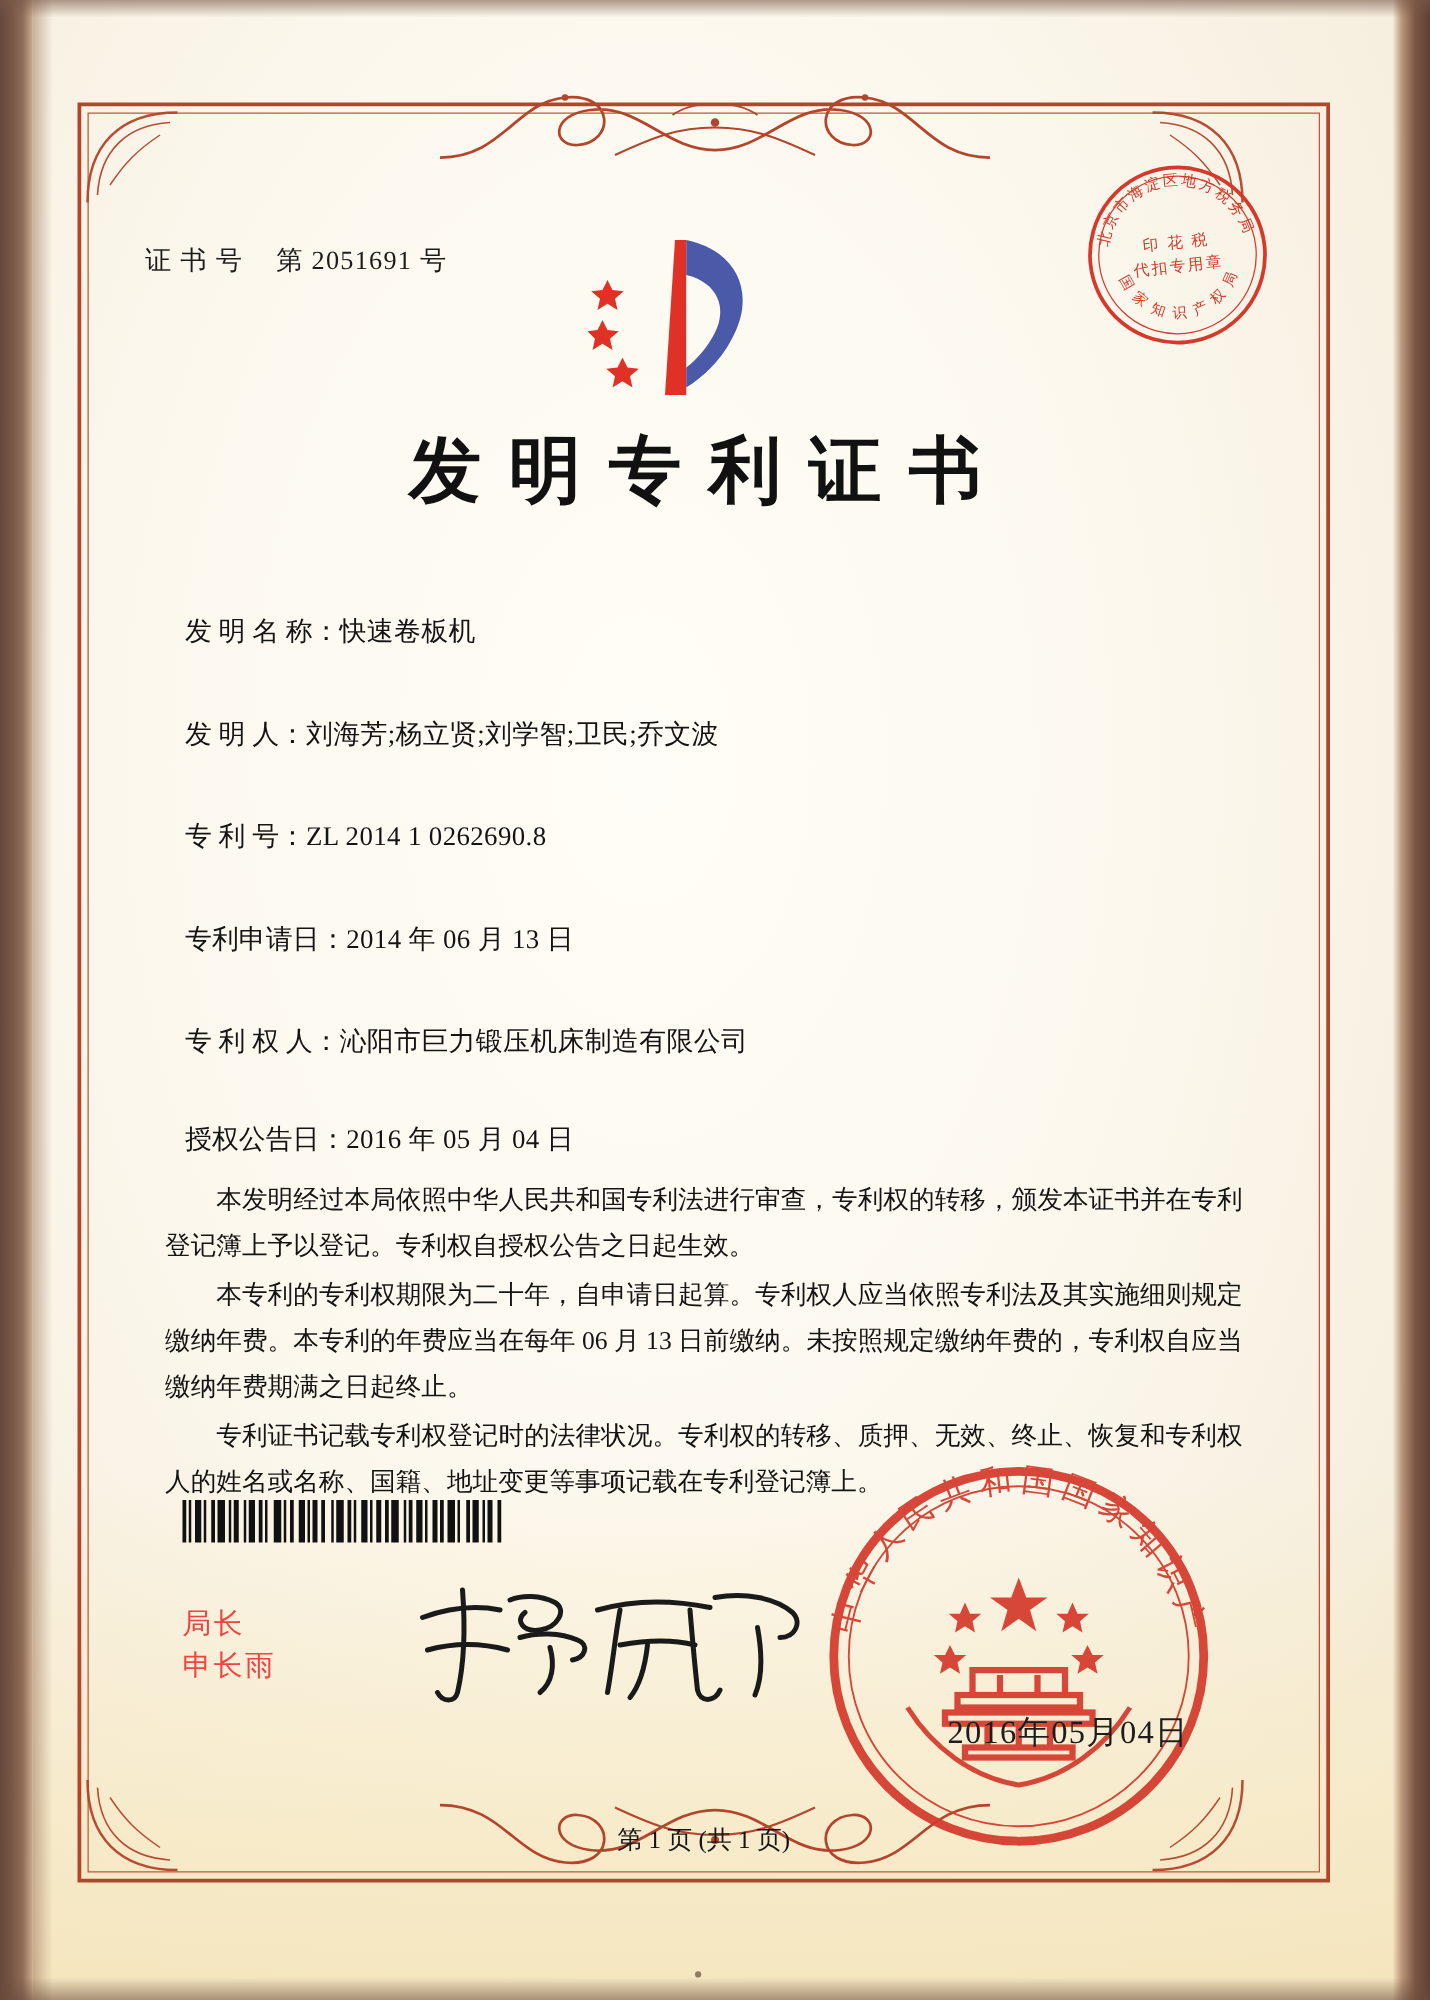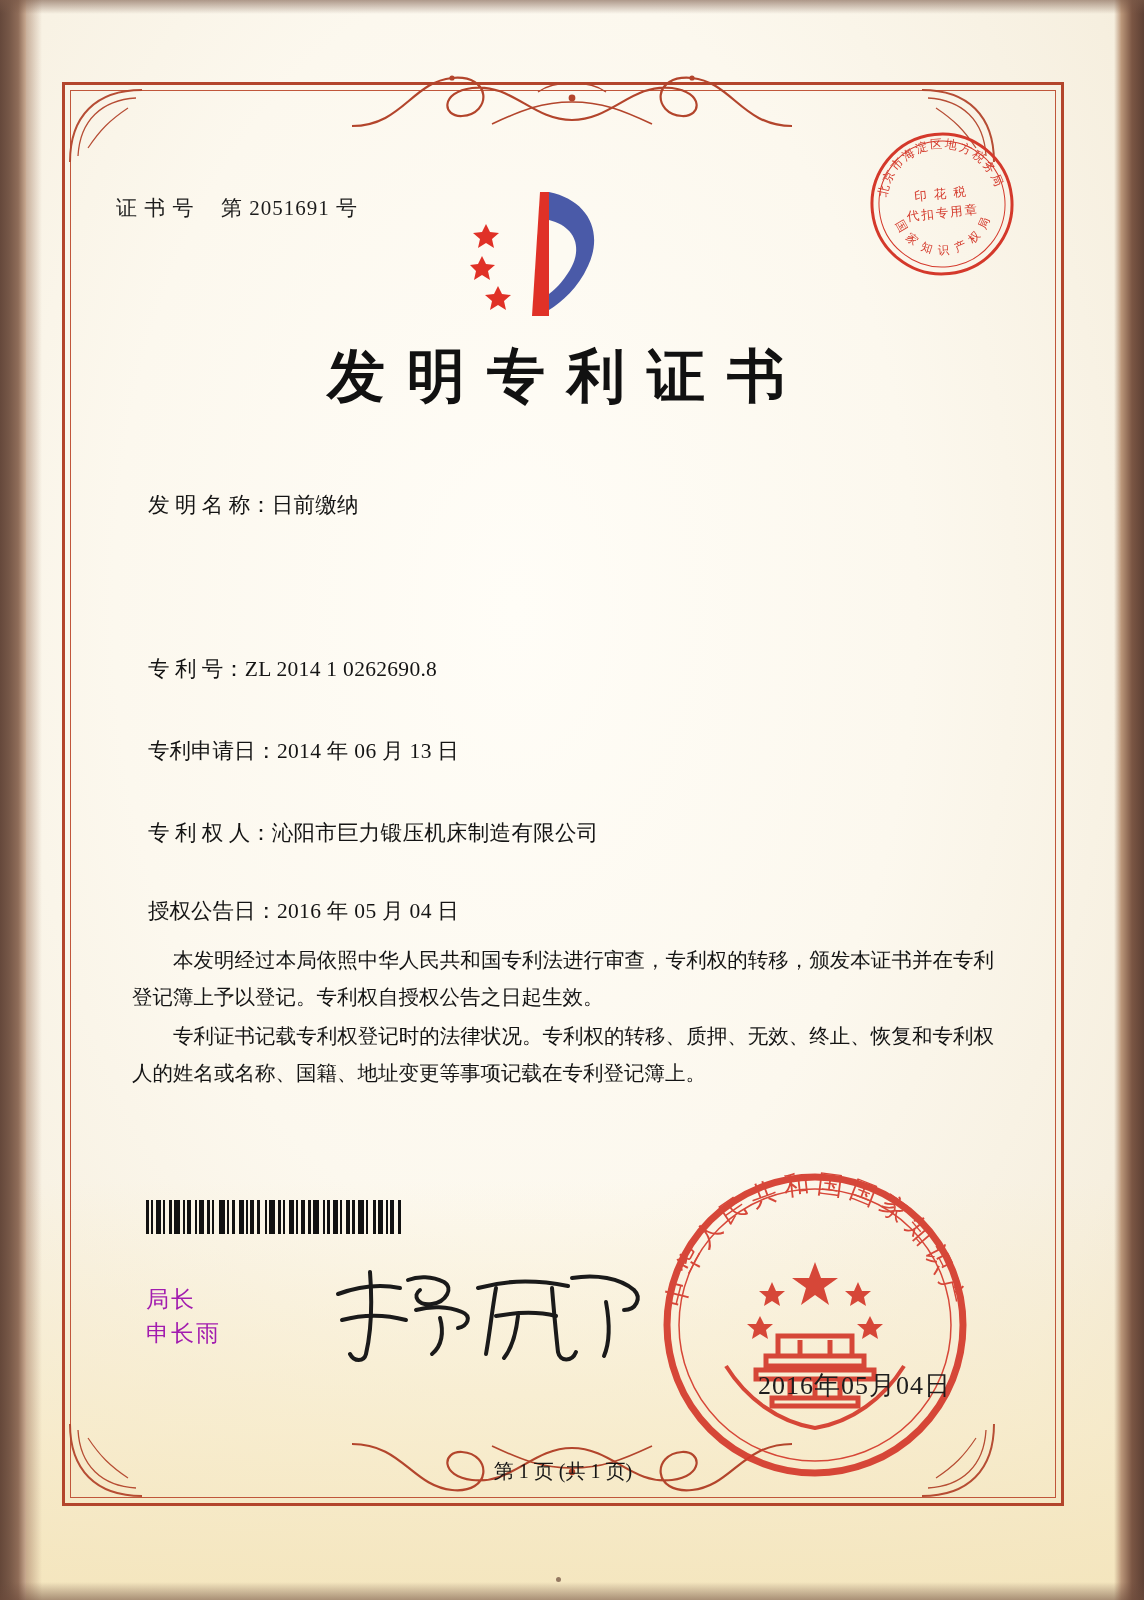--- a/index.html
+++ b/index.html
@@ -188,21 +188,21 @@
     align-items: stretch;
   }
   #barcode i { display: block; background: #111; }
 
   
   #sig-block {
     position: absolute;
     left: 76px; top: 1192px;
     font-size: 23px;
     line-height: 34px;
-    color: #a21caf;
+    color: #ef4444;
     letter-spacing: 2px;
     font-family: "DejaVu Serif", serif;
   }
   #signature {
     position: absolute;
     left: 250px; top: 1168px;
     width: 330px; height: 110px;
     color: #1a1a1a;
   }
 
@@ -340,37 +340,41 @@
       <text class="stamp-text" font-size="11.5" letter-spacing="2">
         <textPath href="#taxArcBot" startOffset="9%">国 家 知 识 产 权 局</textPath>
       </text>
       <text class="stamp-text" x="74" y="68" font-size="12.5" text-anchor="middle" letter-spacing="2">印 花 税</text>
       <text class="stamp-text" x="74" y="87" font-size="12.5" text-anchor="middle" letter-spacing="2">代扣专用章</text>
     </svg>
 
     <div id="doc-title">发明专利证书</div>
 
     <div class="field" id="f-name">
-      <span class="lbl">发 明 名 称：</span><span class="val">日前缴纳</span>
+      <span class="lbl">发 明 名 称：</span><span class="val">快速卷板机</span>
+    </div>
+    <div class="field" id="f-inventor">
+      <span class="lbl">发     明     人：</span><span class="val">刘海芳;杨立贤;刘学智;卫民;乔文波</span>
     </div>
     <div class="field" id="f-patentno">
       <span class="lbl">专     利     号：</span><span class="val">ZL 2014 1 0262690.8</span>
     </div>
     <div class="field" id="f-appdate">
       <span class="lbl">专利申请日：</span><span class="val">2014 年 06 月 13 日</span>
     </div>
     <div class="field" id="f-holder">
       <span class="lbl">专 利 权 人：</span><span class="val">沁阳市巨力锻压机床制造有限公司</span>
     </div>
     <div class="field" id="f-grantdate">
       <span class="lbl">授权公告日：</span><span class="val">2016 年 05 月 04 日</span>
     </div>
 
     <div id="body-text">
       <p>本发明经过本局依照中华人民共和国专利法进行审查，专利权的转移，颁发本证书并在专利登记簿上予以登记。专利权自授权公告之日起生效。</p>
+      <p>本专利的专利权期限为二十年，自申请日起算。专利权人应当依照专利法及其实施细则规定缴纳年费。本专利的年费应当在每年 06 月 13 日前缴纳。未按照规定缴纳年费的，专利权自应当缴纳年费期满之日起终止。</p>
       <p>专利证书记载专利权登记时的法律状况。专利权的转移、质押、无效、终止、恢复和专利权人的姓名或名称、国籍、地址变更等事项记载在专利登记簿上。</p>
     </div>
 
     <div id="barcode">
       <i style="width:3px"></i>
         <i style="width:2px;background:transparent"></i>
       <i style="width:2px"></i>
         <i style="width:3px;background:transparent"></i>
       <i style="width:5px"></i>
         <i style="width:2px;background:transparent"></i>

